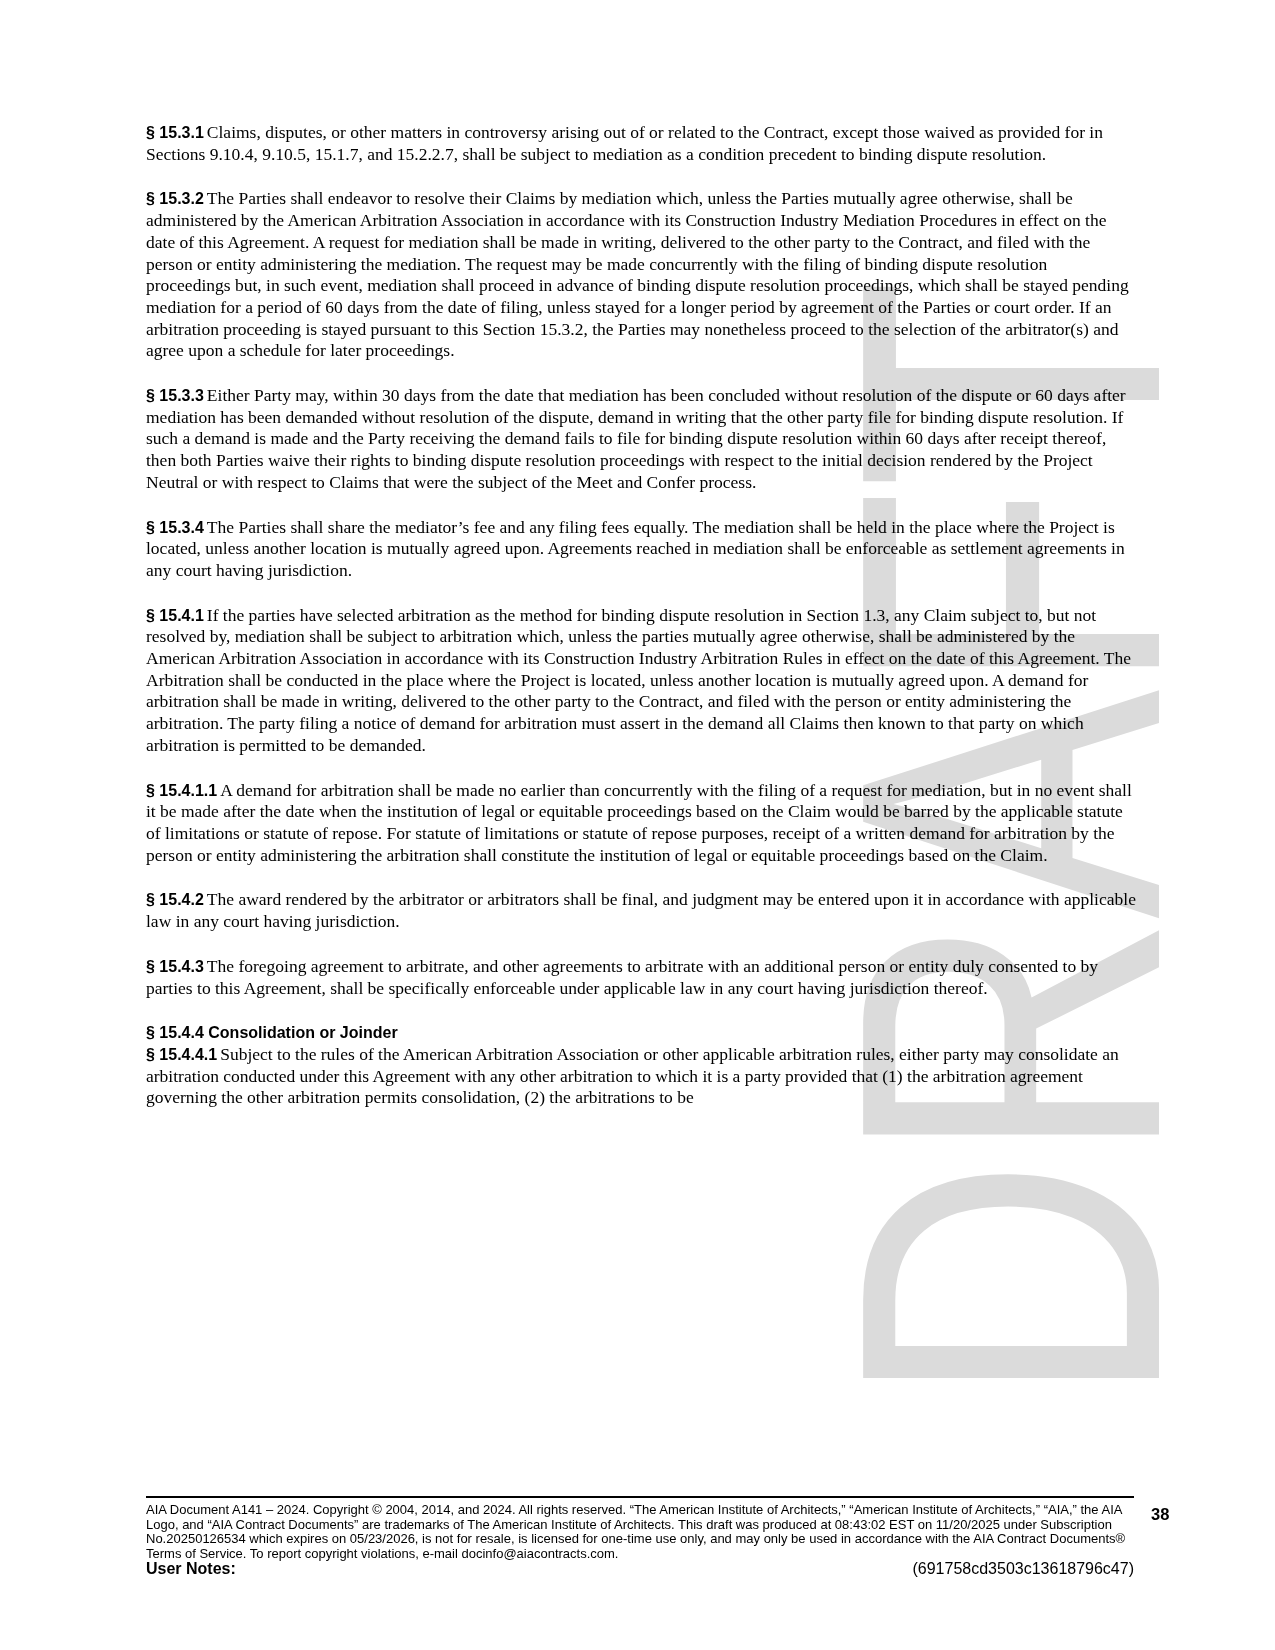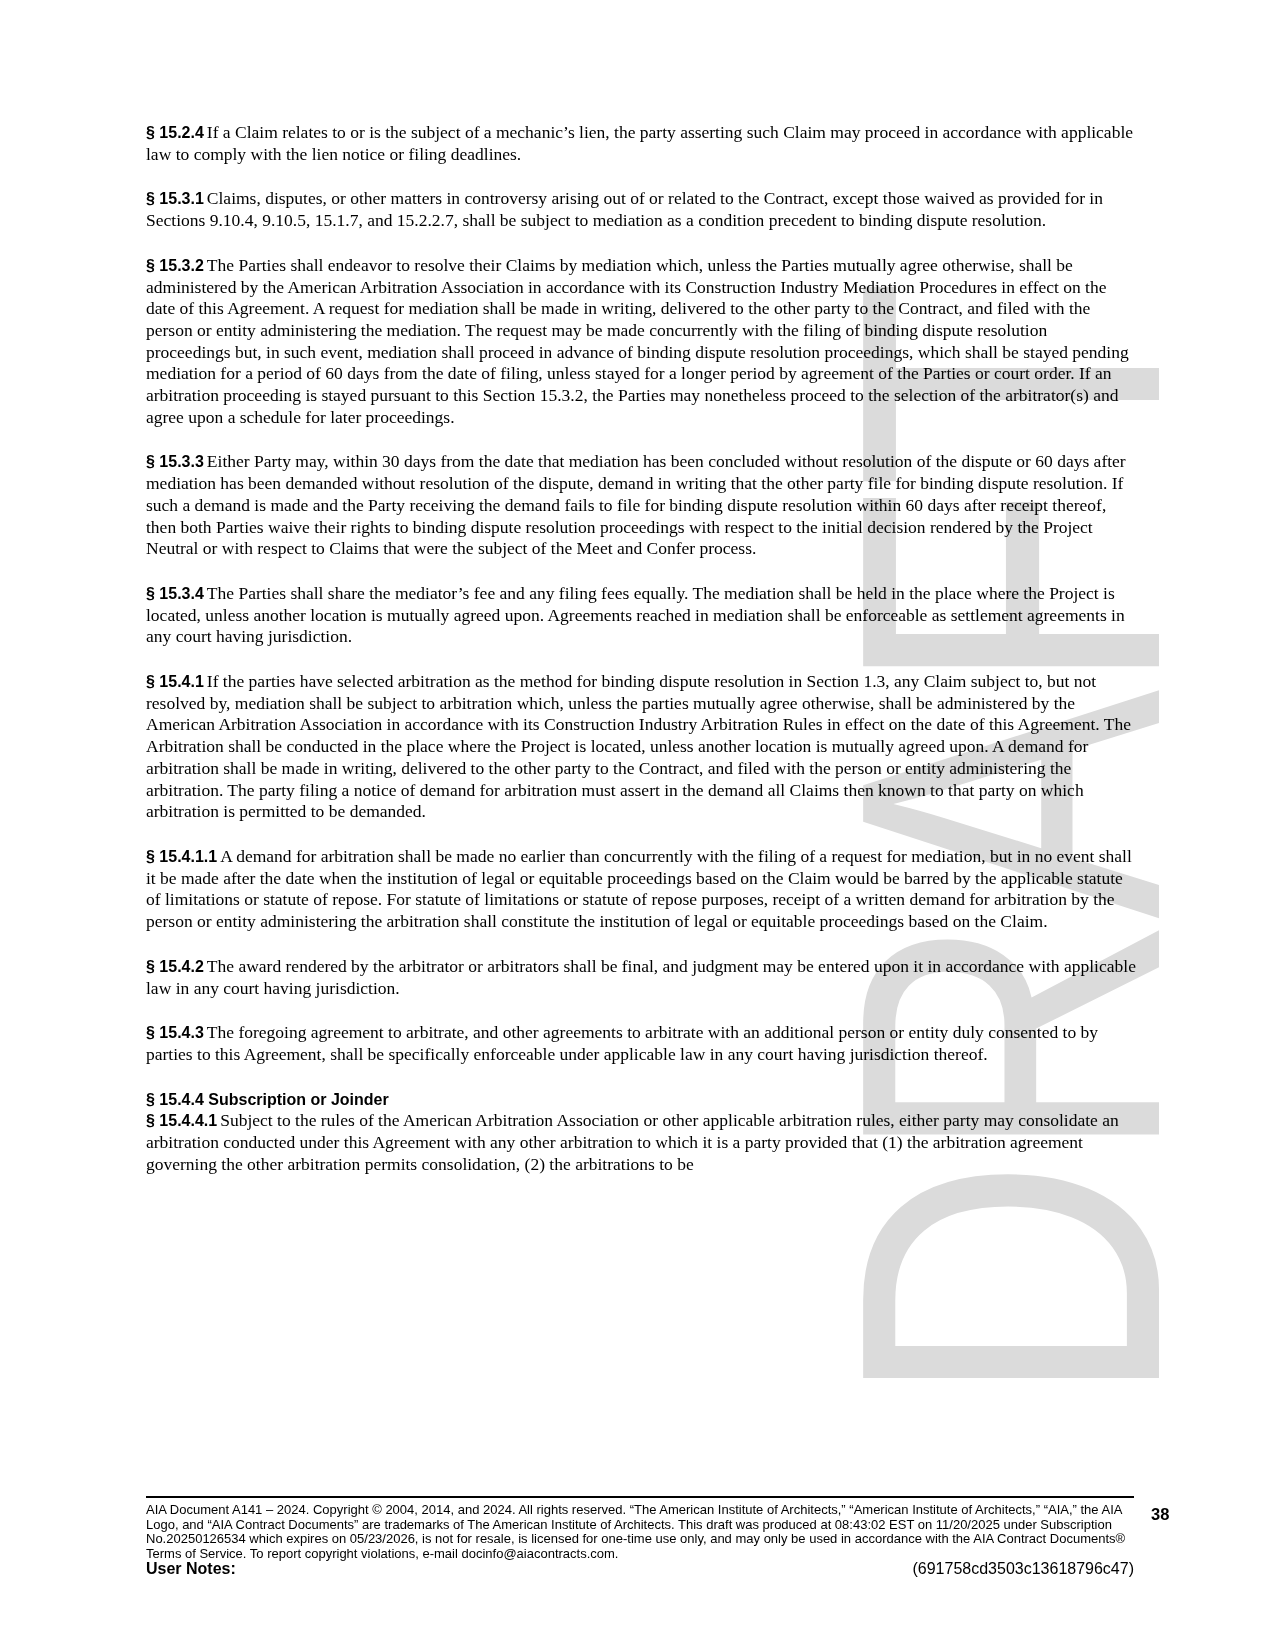--- a/index.html
+++ b/index.html
@@ -93,41 +93,40 @@
 </head>
 <body>
 
 <div class="page">
 
   <div class="watermark">DRAFT</div>
 
   <div class="content">
 
 
-    <p class="body-para"><span class="sec-label">§ 15.2.4</span><span>If a Claim relates to or is the subject of a mechanic’s lien, the party asserting such Claim may proceed in accordance with applicable law to comply with the lien notice or filing deadlines.</span></p>
 
 
     <p class="body-para"><span class="sec-label">§ 15.3.1</span><span>Claims, disputes, or other matters in controversy arising out of or related to the Contract, except those waived as provided for in Sections 9.10.4, 9.10.5, 15.1.7, and 15.2.2.7, shall be subject to mediation as a condition precedent to binding dispute resolution.</span></p>
 
     <p class="body-para"><span class="sec-label">§ 15.3.2</span><span>The Parties shall endeavor to resolve their Claims by mediation which, unless the Parties mutually agree otherwise, shall be administered by the American Arbitration Association in accordance with its Construction Industry Mediation Procedures in effect on the date of this Agreement. A request for mediation shall be made in writing, delivered to the other party to the Contract, and filed with the person or entity administering the mediation. The request may be made concurrently with the filing of binding dispute resolution proceedings but, in such event, mediation shall proceed in advance of binding dispute resolution proceedings, which shall be stayed pending mediation for a period of 60 days from the date of filing, unless stayed for a longer period by agreement of the Parties or court order. If an arbitration proceeding is stayed pursuant to this Section 15.3.2, the Parties may nonetheless proceed to the selection of the arbitrator(s) and agree upon a schedule for later proceedings.</span></p>
 
     <p class="body-para"><span class="sec-label">§ 15.3.3</span><span>Either Party may, within 30 days from the date that mediation has been concluded without resolution of the dispute or 60 days after mediation has been demanded without resolution of the dispute, demand in writing that the other party file for binding dispute resolution. If such a demand is made and the Party receiving the demand fails to file for binding dispute resolution within 60 days after receipt thereof, then both Parties waive their rights to binding dispute resolution proceedings with respect to the initial decision rendered by the Project Neutral or with respect to Claims that were the subject of the Meet and Confer process.</span></p>
 
     <p class="body-para"><span class="sec-label">§ 15.3.4</span><span>The Parties shall share the mediator’s fee and any filing fees equally. The mediation shall be held in the place where the Project is located, unless another location is mutually agreed upon. Agreements reached in mediation shall be enforceable as settlement agreements in any court having jurisdiction.</span></p>
 
 
     <p class="body-para"><span class="sec-label">§ 15.4.1</span><span>If the parties have selected arbitration as the method for binding dispute resolution in Section 1.3, any Claim subject to, but not resolved by, mediation shall be subject to arbitration which, unless the parties mutually agree otherwise, shall be administered by the American Arbitration Association in accordance with its Construction Industry Arbitration Rules in effect on the date of this Agreement. The Arbitration shall be conducted in the place where the Project is located, unless another location is mutually agreed upon. A demand for arbitration shall be made in writing, delivered to the other party to the Contract, and filed with the person or entity administering the arbitration. The party filing a notice of demand for arbitration must assert in the demand all Claims then known to that party on which arbitration is permitted to be demanded.</span></p>
 
     <p class="body-para"><span class="sec-label">§ 15.4.1.1</span><span>A demand for arbitration shall be made no earlier than concurrently with the filing of a request for mediation, but in no event shall it be made after the date when the institution of legal or equitable proceedings based on the Claim would be barred by the applicable statute of limitations or statute of repose. For statute of limitations or statute of repose purposes, receipt of a written demand for arbitration by the person or entity administering the arbitration shall constitute the institution of legal or equitable proceedings based on the Claim.</span></p>
 
     <p class="body-para"><span class="sec-label">§ 15.4.2</span><span>The award rendered by the arbitrator or arbitrators shall be final, and judgment may be entered upon it in accordance with applicable law in any court having jurisdiction.</span></p>
 
     <p class="body-para"><span class="sec-label">§ 15.4.3</span><span>The foregoing agreement to arbitrate, and other agreements to arbitrate with an additional person or entity duly consented to by parties to this Agreement, shall be specifically enforceable under applicable law in any court having jurisdiction thereof.</span></p>
 
-    <h2 class="sec-heading">§ 15.4.4 Subscription or Joinder</h2>
+    <h2 class="sec-heading">§ 15.4.4 Consolidation or Joinder</h2>
 
     <p class="body-para"><span class="sec-label">§ 15.4.4.1</span><span>Subject to the rules of the American Arbitration Association or other applicable arbitration rules, either party may consolidate an arbitration conducted under this Agreement with any other arbitration to which it is a party provided that (1) the arbitration agreement governing the other arbitration permits consolidation, (2) the arbitrations to be</span></p>
 
   </div>
 
   <div class="footer">
     <div class="footer-rule"></div>
     <div class="footer-copyright">AIA Document A141 – 2024. Copyright © 2004, 2014, and 2024. All rights reserved. “The American Institute of Architects,” “American Institute of Architects,” “AIA,” the AIA Logo, and “AIA Contract Documents” are trademarks of The American Institute of Architects. This draft was produced at 08:43:02 EST on 11/20/2025 under Subscription No.20250126534 which expires on 05/23/2026, is not for resale, is licensed for one-time use only, and may only be used in accordance with the AIA Contract Documents® Terms of Service. To report copyright violations, e-mail docinfo@aiacontracts.com.</div>
     <div class="footer-notes">
       <span class="label">User Notes:</span>

